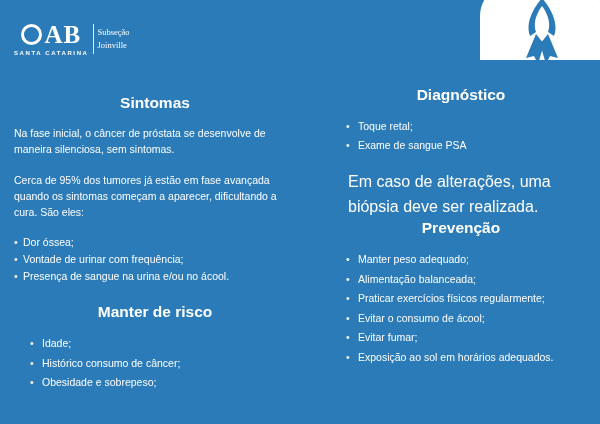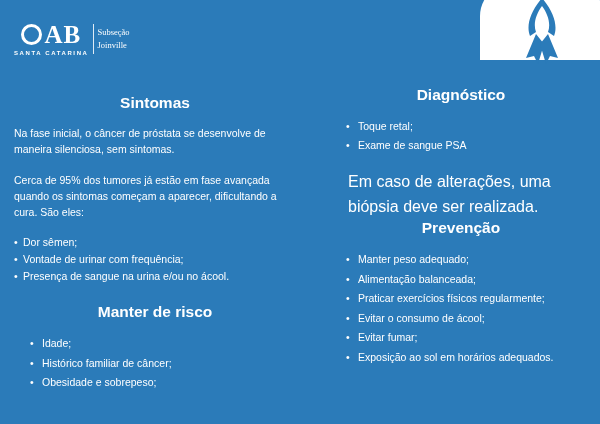--- a/index.html
+++ b/index.html
@@ -182,28 +182,28 @@
     <path d="M86 22 C74 36, 70 50, 74 60 L80 56 C77 48, 80 38, 86 30 C92 38, 95 48, 92 56 L98 60 C102 50, 98 36, 86 22 Z" fill="#2b7bb9"></path>
     <path d="M80 58 L70 82 L78 80 L82 88 L88 68 Z" fill="#2b7bb9"></path>
     <path d="M92 58 L102 82 L94 80 L90 88 L84 68 Z" fill="#2b7bb9"></path>
   </svg>
 
   <div class="col col-left">
     <h2 class="section-title">Sintomas</h2>
     <p class="para">Na fase inicial, o câncer de próstata se desenvolve de maneira silenciosa, sem sintomas.</p>
     <p class="para">Cerca de 95% dos tumores já estão em fase avançada quando os sintomas começam a aparecer, dificultando a cura. São eles:</p>
     <ul class="dash-list">
-      <li>Dor sêmen;</li>
+      <li>Dor óssea;</li>
       <li>Vontade de urinar com frequência;</li>
       <li>Presença de sangue na urina e/ou no ácool.</li>
     </ul>
     <h2 class="section-title mt">Manter de risco</h2>
     <ul class="bullet-list">
       <li>Idade;</li>
-      <li>Histórico familiar de câncer;</li>
+      <li>Histórico consumo de câncer;</li>
       <li>Obesidade e sobrepeso;</li>
     </ul>
   </div>
 
   <div class="col col-right">
     <h2 class="section-title">Diagnóstico</h2>
     <ul class="bullet-list">
       <li>Toque retal;</li>
       <li>Exame de sangue PSA</li>
     </ul>

